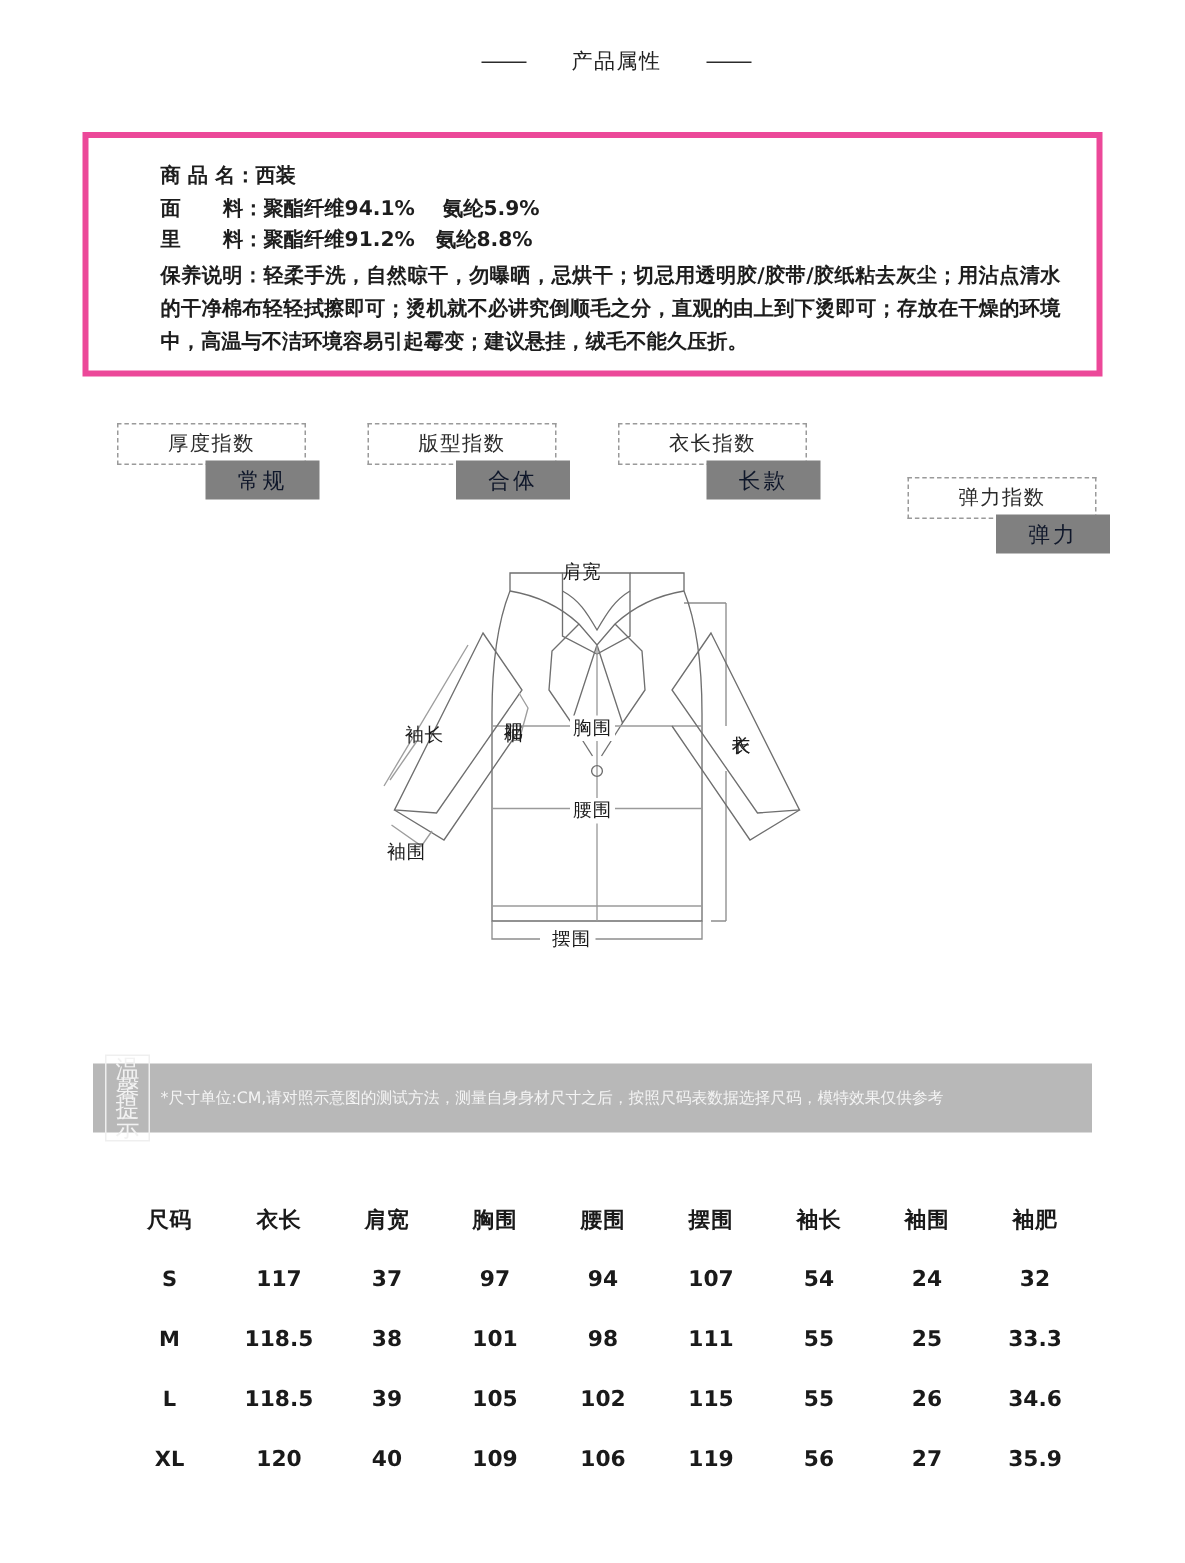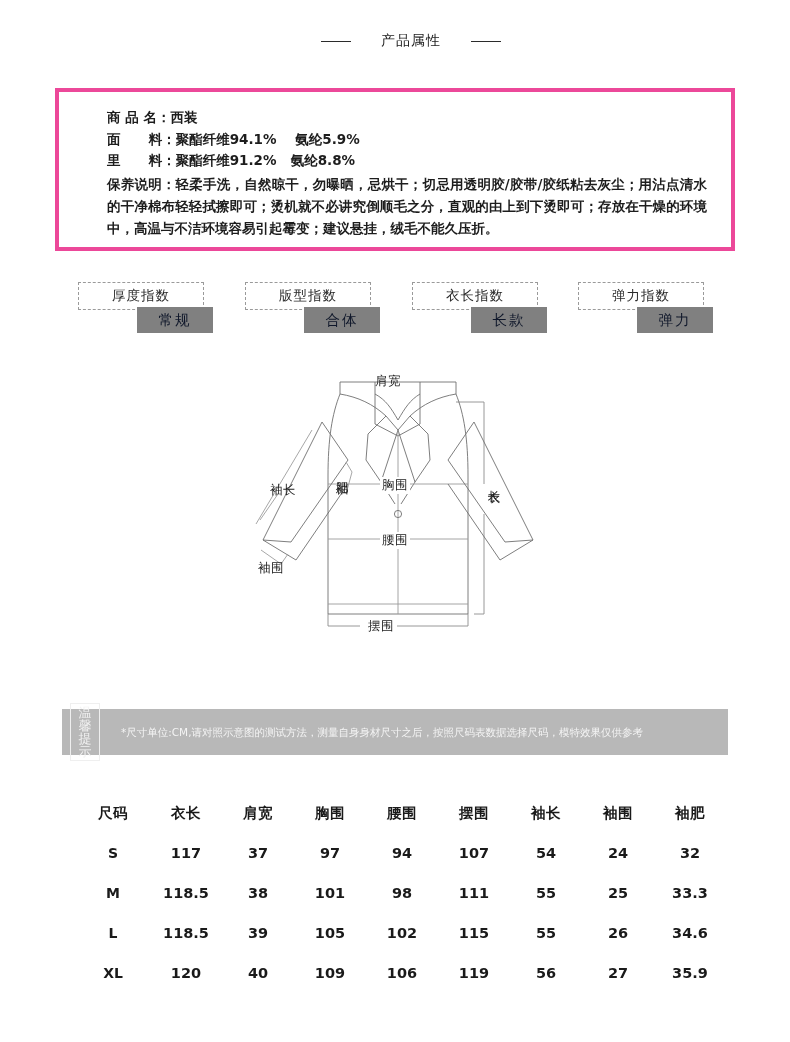--- a/index.html
+++ b/index.html
@@ -78,21 +78,21 @@
   }
   .index-item {
     position: absolute;
     top: 0;
     width: 135px;
     height: 56px;
   }
   .index-item.i0 { left: 78px; }
   .index-item.i1 { left: 245px; }
   .index-item.i2 { left: 412px; }
-  .index-item.i3 { left: 578px; }
+  .index-item.i3 { left: 605px; margin-top: 36px; }
 
   .index-label {
     position: absolute;
     left: 0;
     top: 0;
     width: 126px;
     height: 28px;
     border: 1px dashed #9a9a9a;
     box-sizing: border-box;
     display: flex;
@@ -148,28 +148,28 @@
     height: 46px;
     background: #b8b8b8;
     display: flex;
     align-items: center;
   }
   .notice-badge {
     width: 30px;
     margin-left: 8px;
     border: 1px solid #efefef;
     color: #f2f2f2;
-    font-size: 13px;
+    font-size: 16px;
     line-height: 13px;
     text-align: center;
     padding: 2px 1px;
     box-sizing: border-box;
   }
   .notice-lines {
-    margin-left: 21px;
+    margin-left: 7px;
     color: #f4f4f4;
     font-size: 10.5px;
     line-height: 16px;
   }
   .notice-lines div { white-space: nowrap; }
 
   
   .size-table {
     position: absolute;
     left: 76px;

